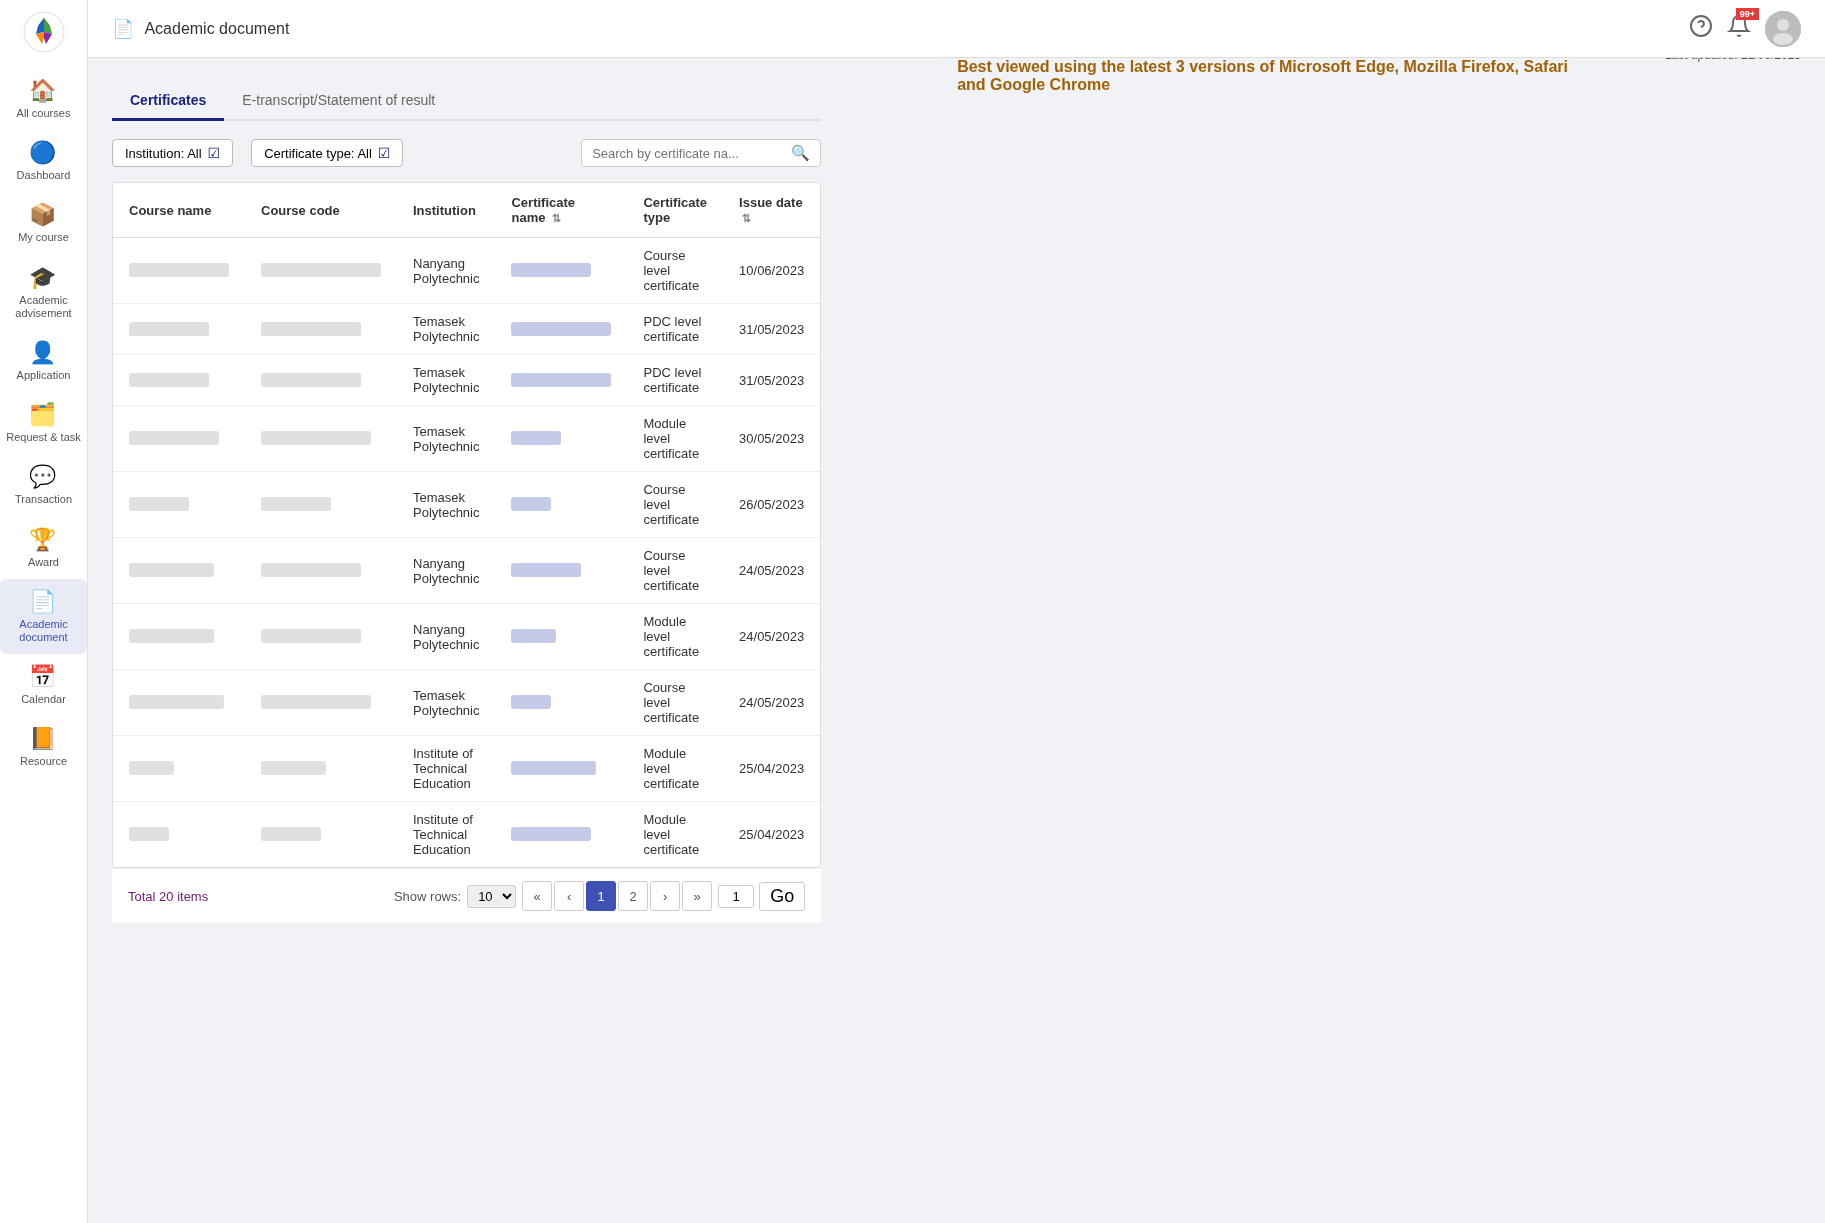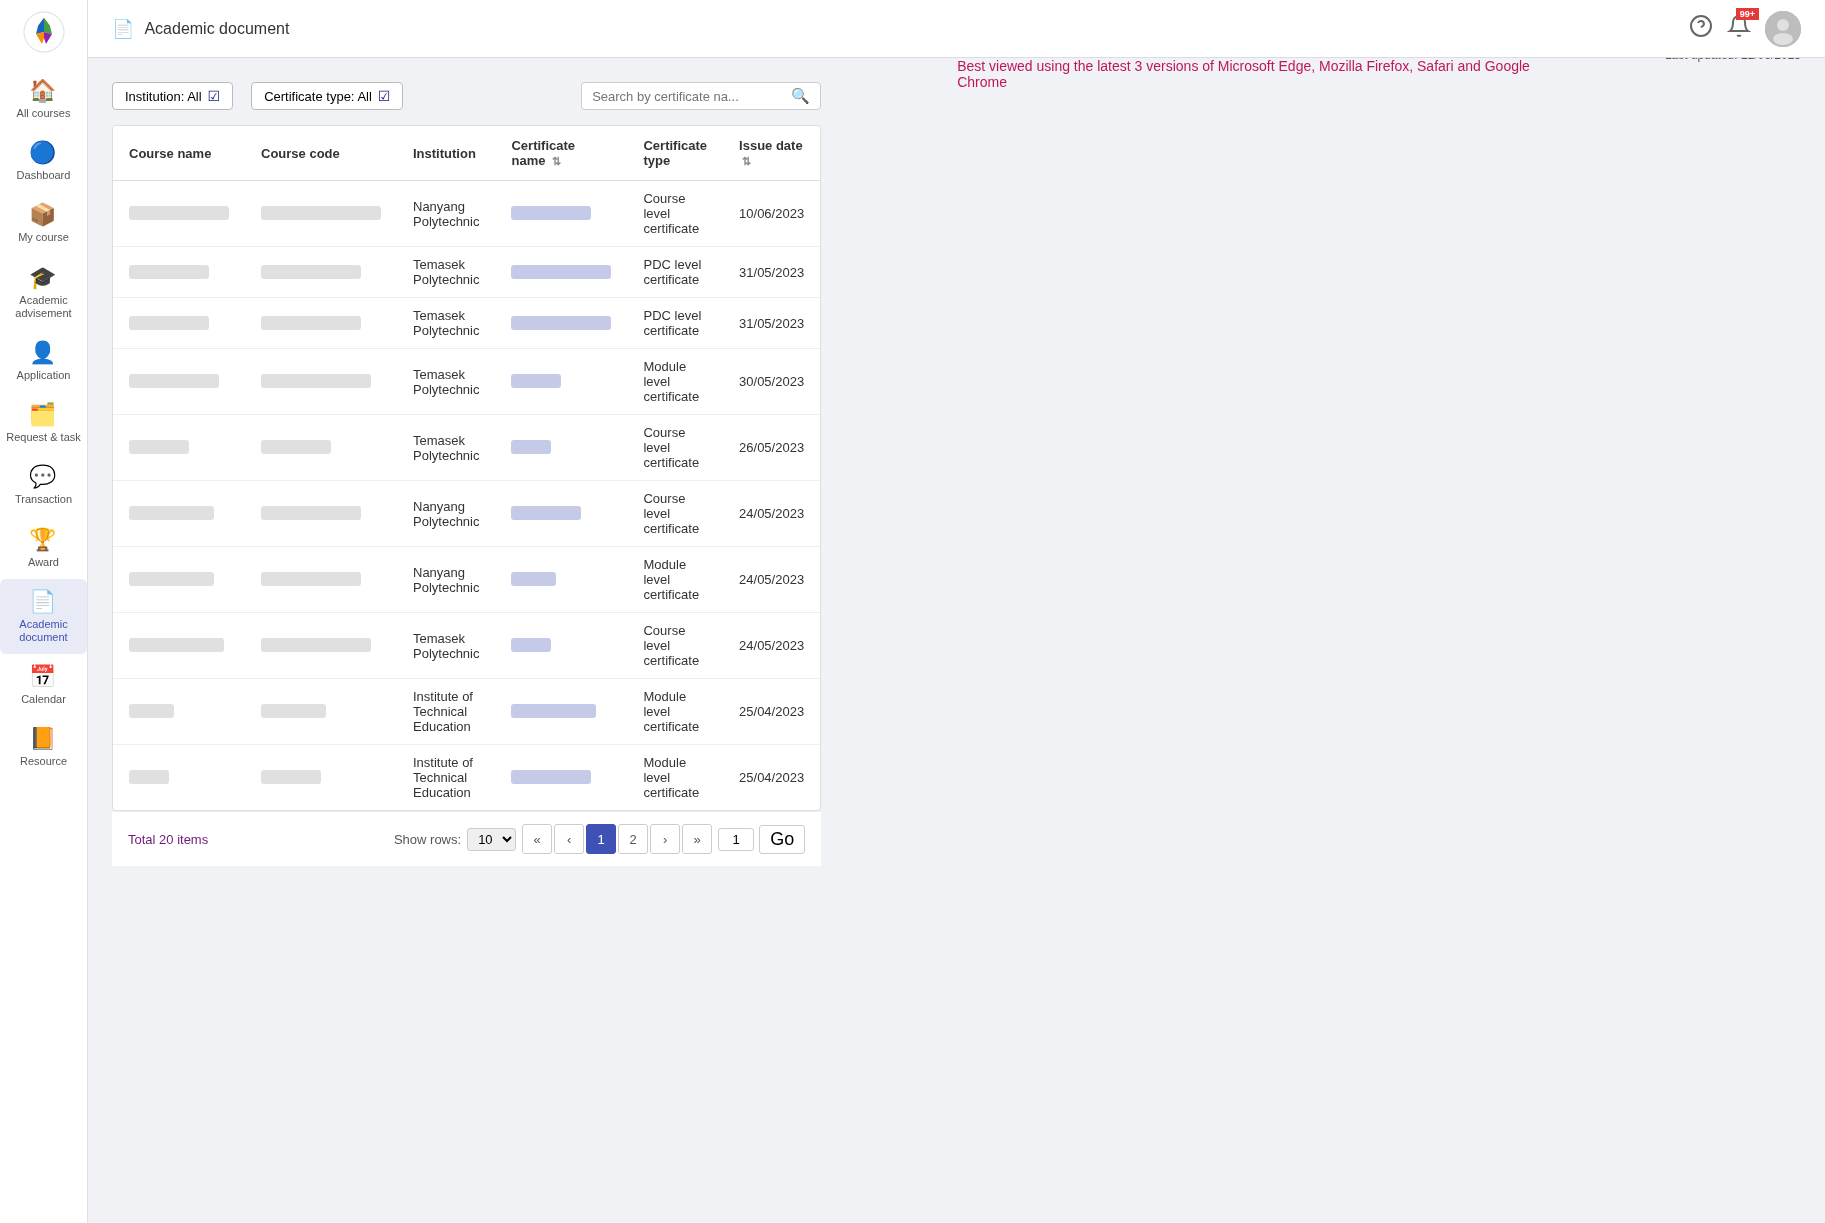--- a/index.html
+++ b/index.html
@@ -295,20 +295,24 @@
         <circle cx="18" cy="18" r="18" fill="#bdbdbd"></circle>
         <circle cx="18" cy="14" r="6" fill="#e0e0e0"></circle>
         <ellipse cx="18" cy="28" rx="10" ry="6" fill="#e0e0e0"></ellipse>
       </svg>
     </div>
   </div>
 </header>
 
 <main class="main">
 
+  <div class="tabs">
+    <div class="tab active">Certificates</div>
+    <div class="tab">E-transcript/Statement of result</div>
+  </div>
 
   <div class="filters">
     <button class="filter-btn">
       <span>Institution: All</span>
       <span class="check-icon">☑</span>
     </button>
     <button class="filter-btn">
       <span>Certificate type: All</span>
       <span class="check-icon">☑</span>
     </button>
@@ -516,20 +520,20 @@
         <span style="cursor:pointer;">💬 <span>Contact</span></span>
         <span style="cursor:pointer;">🌐 <span>Feedback</span></span>
       </div>
       <div class="footer-links">
         <a class="footer-link" href="#">Report Vulnerability</a>
         <span> | </span>
         <a class="footer-link" href="#">Privacy Statement</a>
         <span> | </span>
         <a class="footer-link" href="#">Terms of Use</a>
       </div>
-      <div style="color:#be185d;font-size:14px;">Best viewed using the latest 3 versions of Microsoft Edge, Mozilla Firefox, Safari and Google Chrome</div>
+      <div style="color:#a16207;font-size:16px;font-weight:bold;">Best viewed using the latest 3 versions of Microsoft Edge, Mozilla Firefox, Safari and Google Chrome</div>
     </div>
     <div class="footer-right">
       <div>©2023 Polytechnics and ITE. All Rights Reserved.</div>
       <div>Last updated: 21/06/2023</div>
     </div>
   </div>
 </footer>
 
 </body></html>

